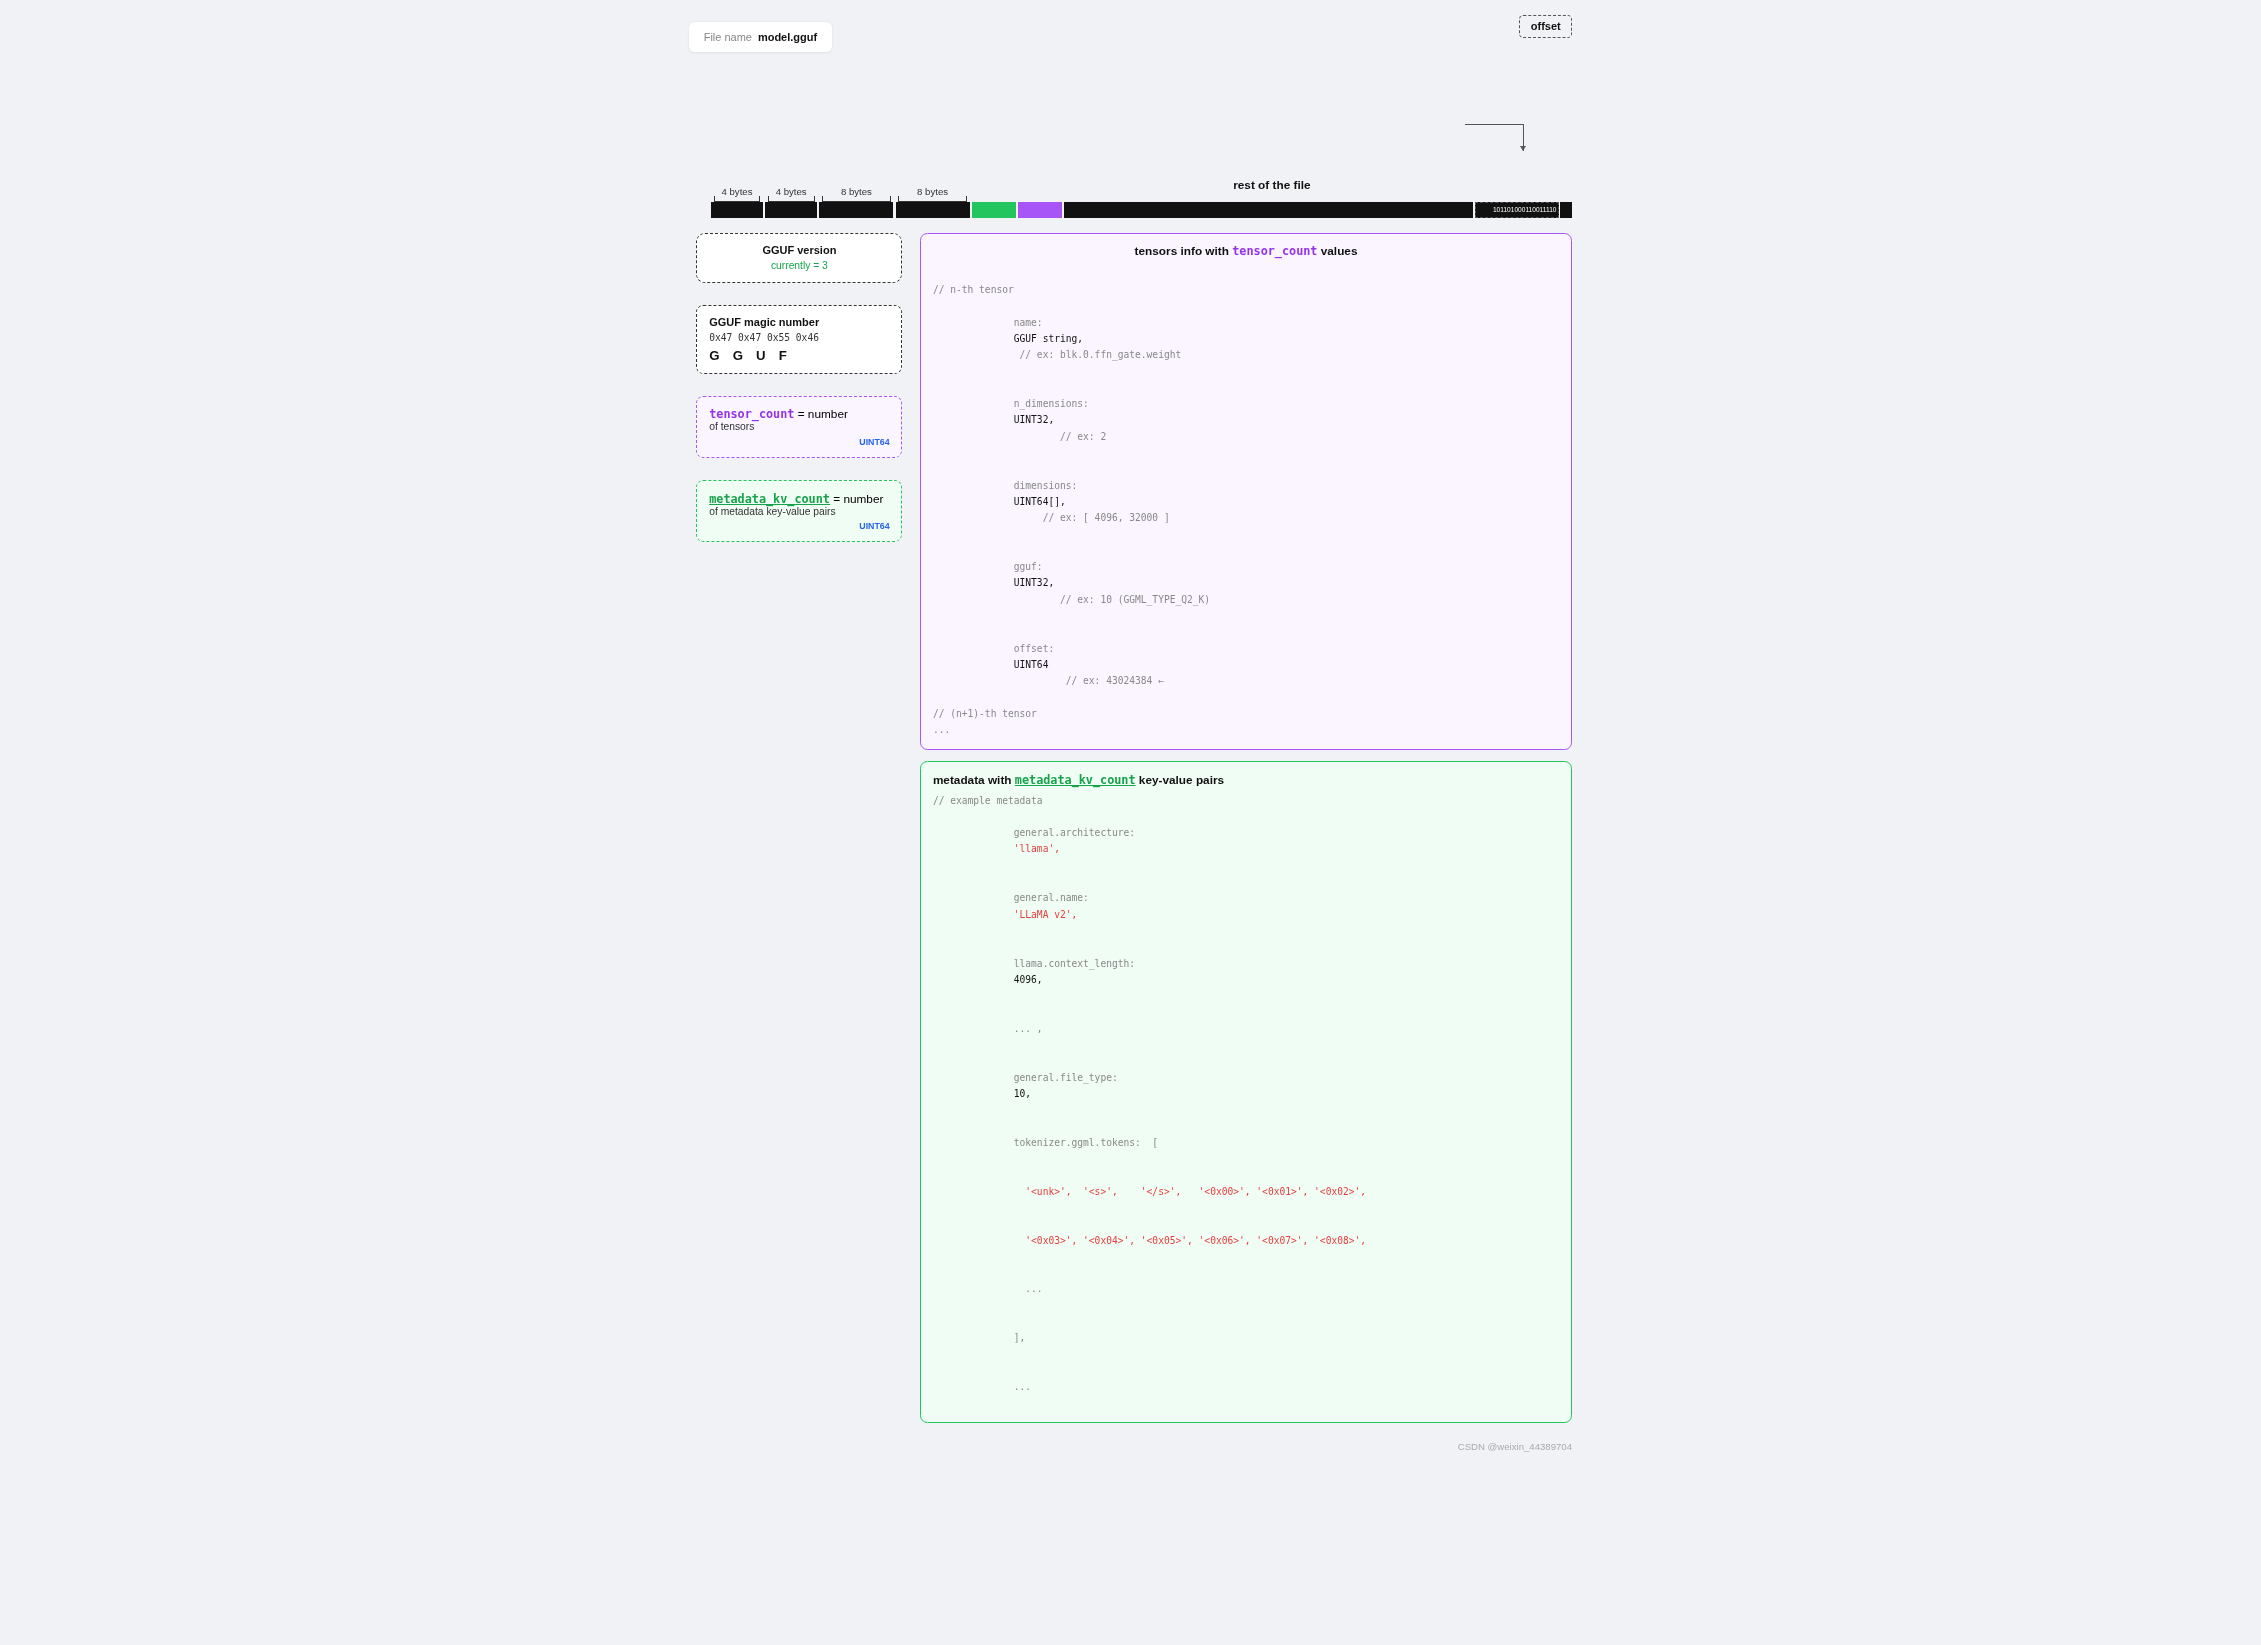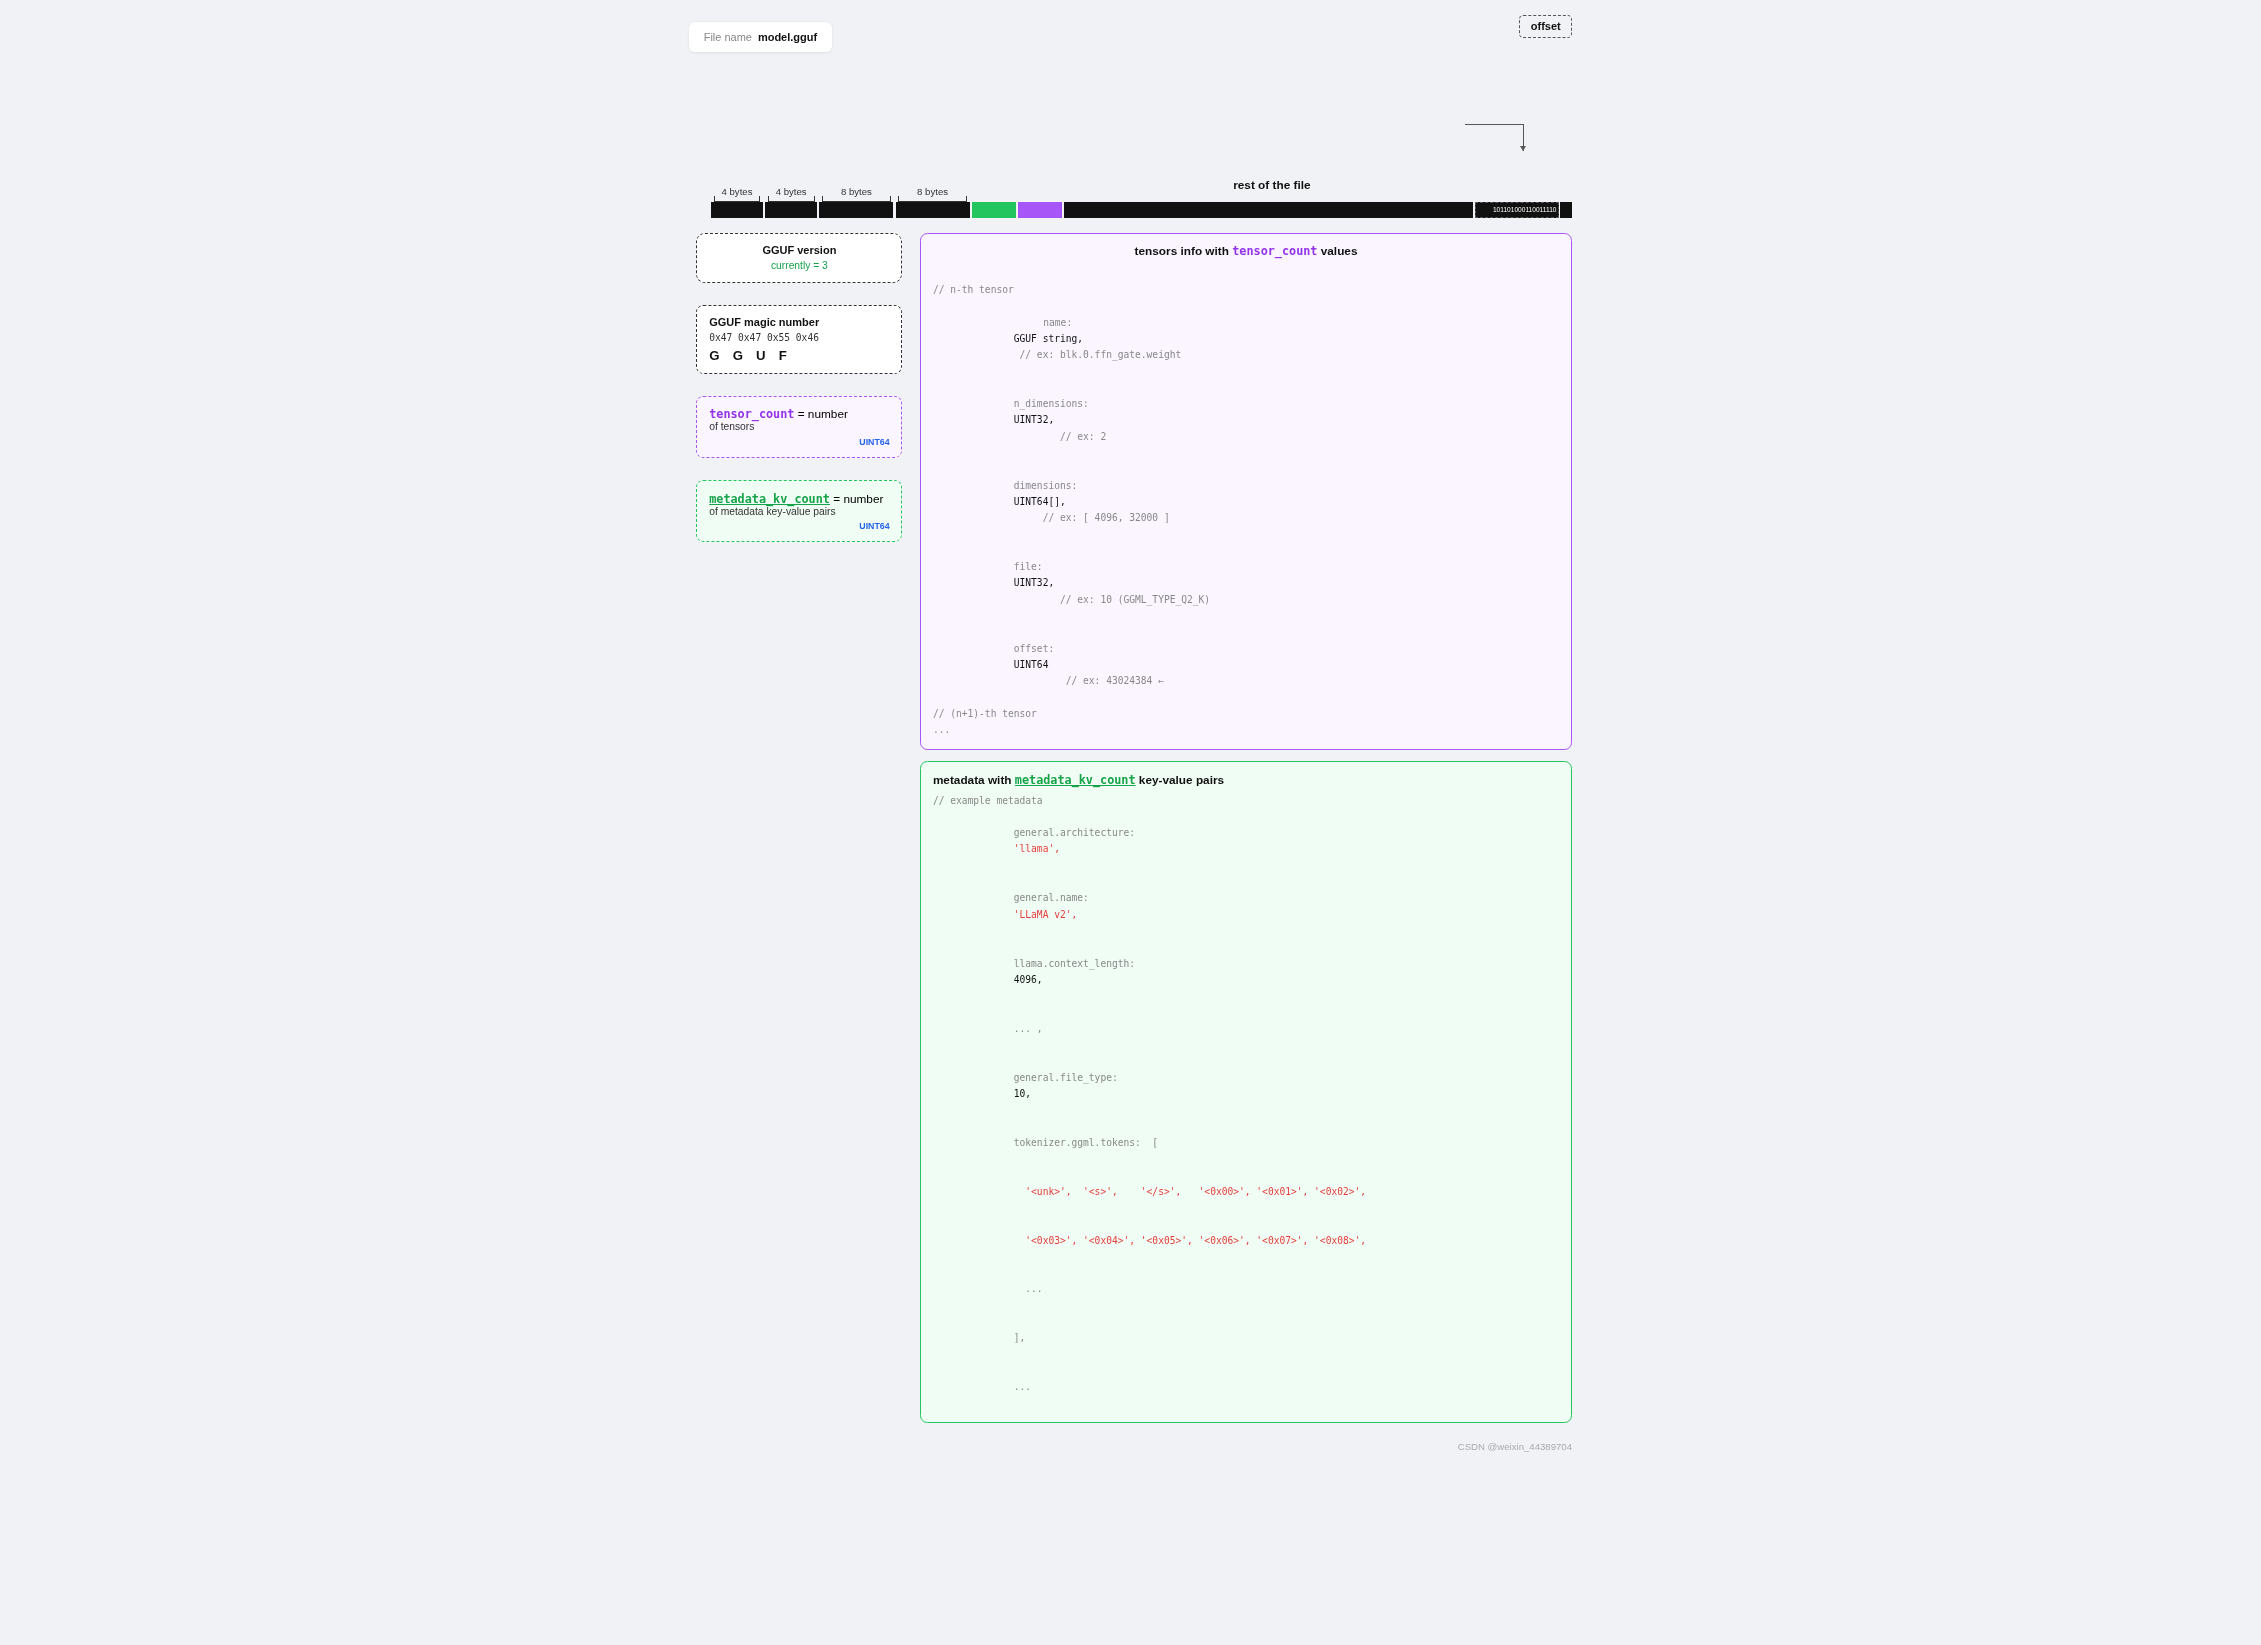--- a/index.html
+++ b/index.html
@@ -307,36 +307,36 @@
 
       <div class="right-column">
 
         <div class="info-box box-purple-right">
           <div style="font-size:11.8px; font-weight:700; color:#111; margin-bottom:24px;text-align:center;">
             <span>tensors info with </span><span class="purple-text">tensor_count</span><span> values</span>
           </div>
           <div class="code-block">
             <div class="code-line"><span style="color:#888;">// n-th tensor</span></div>
             <div class="code-line">
-              <span style="color:#888; display:inline-block; width:88px;text-align:center;">name:</span>
+              <span style="color:#888; display:inline-block; width:88px;">name:</span>
               <span style="color:#111;">GGUF string,</span>
               <span style="color:#888;"> // ex: blk.0.ffn_gate.weight</span>
             </div>
             <div class="code-line">
               <span style="color:#888; display:inline-block; width:88px;">n_dimensions:</span>
               <span style="color:#111;">UINT32,</span>
               <span style="color:#888;">        // ex: 2</span>
             </div>
             <div class="code-line">
               <span style="color:#888; display:inline-block; width:88px;">dimensions:</span>
               <span style="color:#111;">UINT64[],</span>
               <span style="color:#888;">     // ex: [ 4096, 32000 ]</span>
             </div>
             <div class="code-line">
-              <span style="color:#888; display:inline-block; width:88px;">file:</span>
+              <span style="color:#888; display:inline-block; width:88px;">gguf:</span>
               <span style="color:#111;">UINT32,</span>
               <span style="color:#888;">        // ex: 10 (GGML_TYPE_Q2_K)</span>
             </div>
             <div class="code-line">
               <span style="color:#888; display:inline-block; width:88px;">offset:</span>
               <span style="color:#111;">UINT64</span>
               <span style="color:#888;">         // ex: 43024384 ←</span>
             </div>
             <div class="code-line"><span style="color:#888;">// (n+1)-th tensor</span></div>
             <div class="code-line"><span style="color:#888;">...</span></div>

